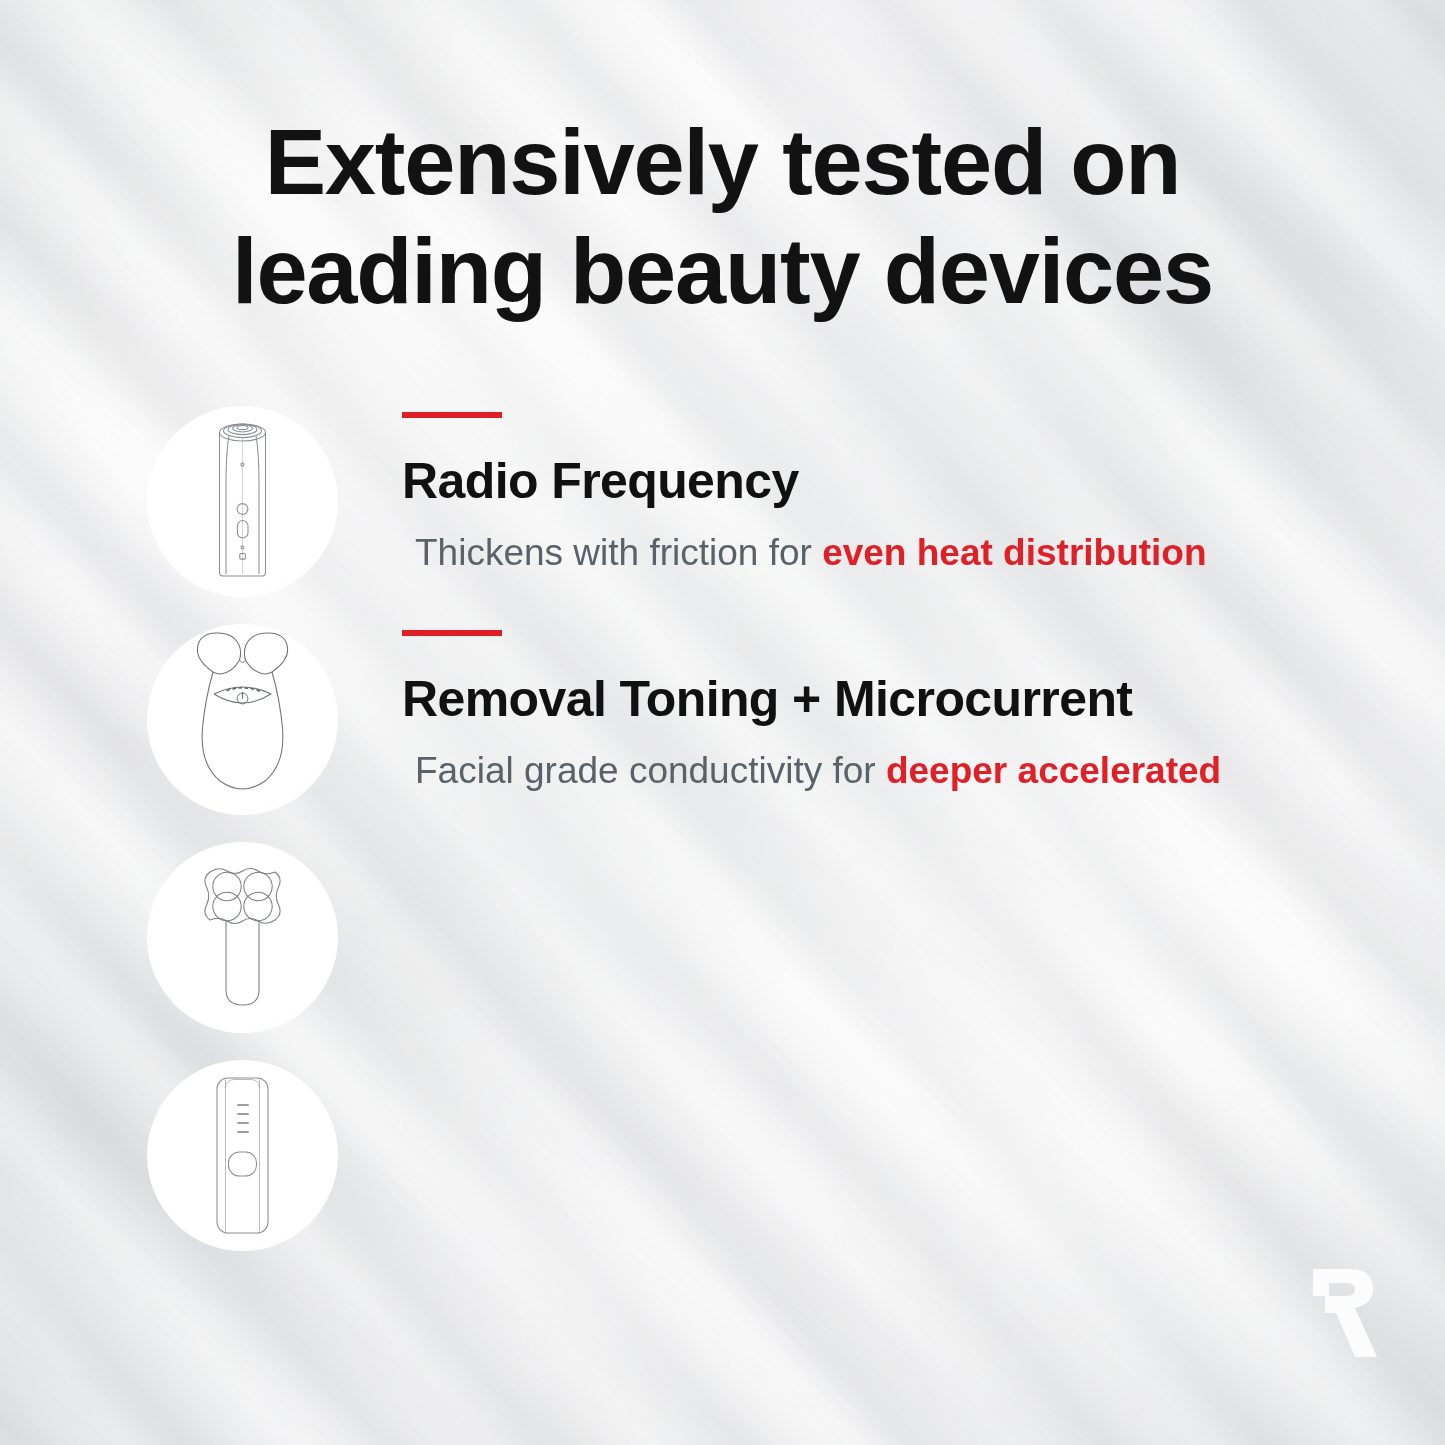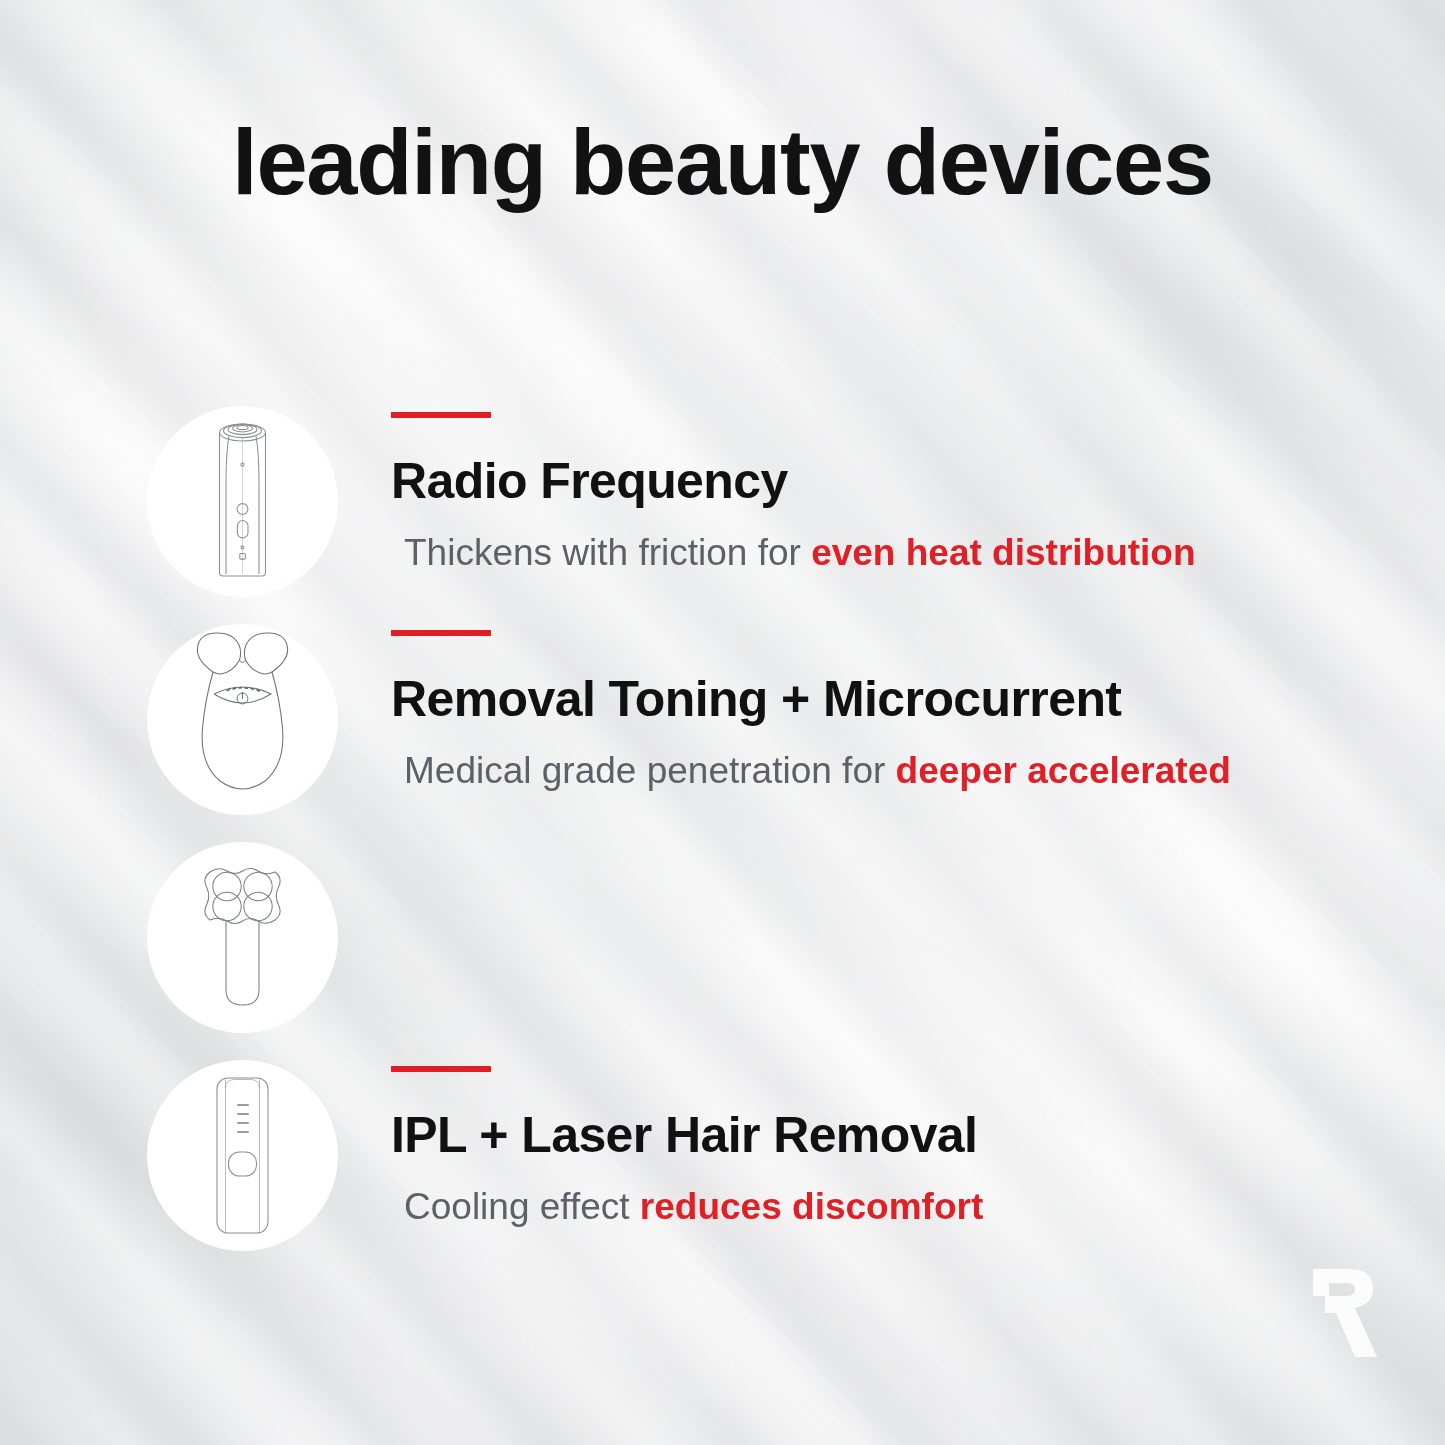--- a/index.html
+++ b/index.html
@@ -97,21 +97,21 @@
   .icon-circle {
     position: absolute;
     inset: 0;
     border-radius: 50%;
     background: radial-gradient(circle at 42% 36%, #ffffff 0%, #ffffff 68%, #fdfdfd 88%, #f7f7f8 100%);
   }
   .icon-circle svg { position: absolute; inset: 0; width: 100%; height: 100%; }
 
   .row-text {
     position: absolute;
-    left: 391px;
+    left: 402px;
     top: 0;
     right: 40px;
   }
   .dash {
     width: 100px;
     height: 6px;
     background: #de2026;
     margin-top: 14px;
     margin-bottom: 0;
   }
@@ -152,20 +152,21 @@
 <body>
 
 <div id="canvas">
 
   <div class="bg-base"></div>
   <div class="bg-streaks"></div>
   <div class="bg-streaks2"></div>
   <div class="bg-vign"></div>
 
   <div class="headline">
+    <span class="hl-line">Extensively tested on</span>
     <span class="hl-line">leading beauty devices</span>
   </div>
 
   <div class="rows">
 
     <div class="row">
       <div class="icon-wrap">
         <div class="icon-circle">
           <svg viewBox="0 0 191 191" xmlns="http://www.w3.org/2000/svg">
             <g fill="none" stroke="#8b8f94" stroke-width="1.05">
@@ -231,21 +232,21 @@
               <path d="M98 63.9 L100.6 64.2"></path>
               <path d="M104 64.6 L106.6 65.2"></path>
               <path d="M110 66 L112.4 67"></path>
             </g>
           </svg>
         </div>
       </div>
       <div class="row-text">
         <div class="dash"></div>
         <div class="row-title">Removal Toning + Microcurrent</div>
-        <div class="row-sub"><span>Medical grade penetration for </span><span class="hi">deeper accelerated</span></div>
+        <div class="row-sub"><span>Facial grade conductivity for </span><span class="hi">deeper accelerated</span></div>
       </div>
     </div>
 
     <div class="row">
       <div class="icon-wrap">
         <div class="icon-circle">
           <svg viewBox="0 0 191 191" xmlns="http://www.w3.org/2000/svg">
             <g fill="none" stroke="#7b7f84" stroke-width="1.05">
 
               <path d="M63 30
@@ -284,25 +285,20 @@
                 <path d="M91 54 L101 54"></path>
                 <path d="M91 63 L101 63"></path>
                 <path d="M91 72 L101 72"></path>
               </g>
 
               <rect x="81.5" y="92" width="28" height="24" rx="11"></rect>
             </g>
           </svg>
         </div>
       </div>
-      <div class="row-text">
-        <div class="dash"></div>
-        <div class="row-title">IPL + Laser Hair Removal</div>
-        <div class="row-sub"><span>Cooling effect </span><span class="hi">reduces discomfort</span></div>
-      </div>
     </div>
 
   </div>
 
   <div class="logo">
     <svg viewBox="0 0 78 100" xmlns="http://www.w3.org/2000/svg">
       <path d="M8 6 L44 6 Q68 6 68 26 Q68 41 50 45 L72 94 L50 94 L31 50 L20 50 L20 33 L42 33 Q50 33 50 26 Q50 20 42 20 L24 20 L24 33 L8 33 Z" fill="#ffffff" opacity="0.95"></path>
     </svg>
   </div>
 

